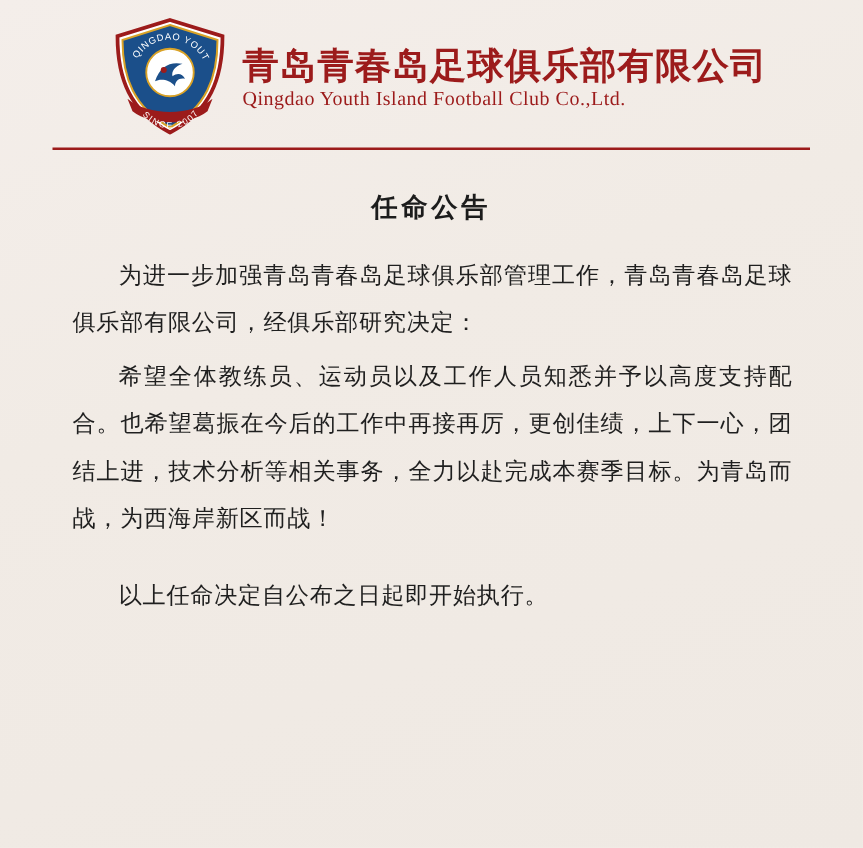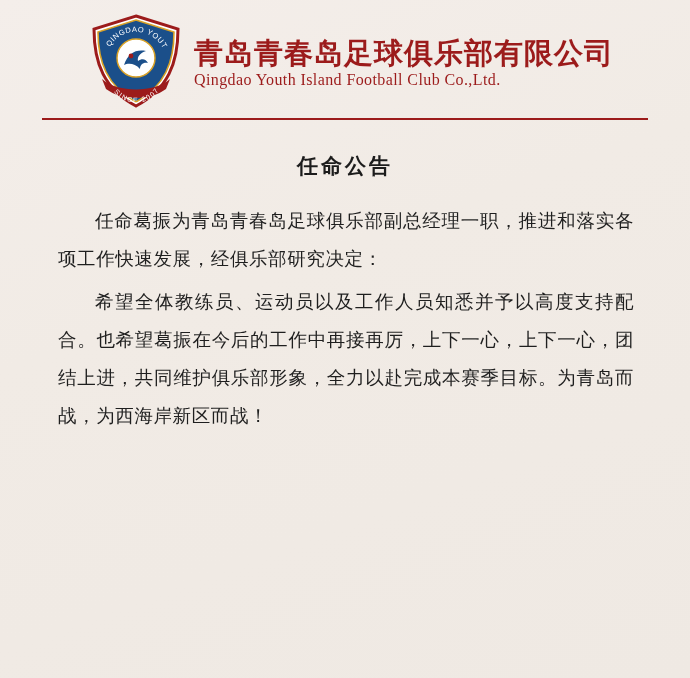--- a/index.html
+++ b/index.html
@@ -136,18 +136,19 @@
       <div class="head-cn">青岛青春岛足球俱乐部有限公司</div>
       <div class="head-en">Qingdao Youth Island Football Club Co.,Ltd.</div>
     </div>
   </div>
 
   <div class="rule"></div>
 
   <div class="doc-title">任命公告</div>
 
   <div class="body-text">
-    <p class="para">任命葛振为青岛青春岛足球俱乐部副总经理一职，推进和落实各项工作快速发展，经俱乐部研究决定：</p>
-    <p class="para">希望全体教练员、运动员以及工作人员知悉并予以高度支持配合。也希望葛振在今后的工作中再接再厉，上下一心，上下一心，团结上进，共同维护俱乐部形象，全力以赴完成本赛季目标。为青岛而战，为西海岸新区而战！</p>
+    <p class="para">为进一步加强青岛青春岛足球俱乐部管理工作，青岛青春岛足球俱乐部有限公司，经俱乐部研究决定：</p>
+    <p class="para">希望全体教练员、运动员以及工作人员知悉并予以高度支持配合。也希望葛振在今后的工作中再接再厉，更创佳绩，上下一心，团结上进，技术分析等相关事务，全力以赴完成本赛季目标。为青岛而战，为西海岸新区而战！</p>
+    <p class="para gap">以上任命决定自公布之日起即开始执行。</p>
     <div class="spacer-tail"></div>
   </div>
 
 </div>
 
 </body></html>

